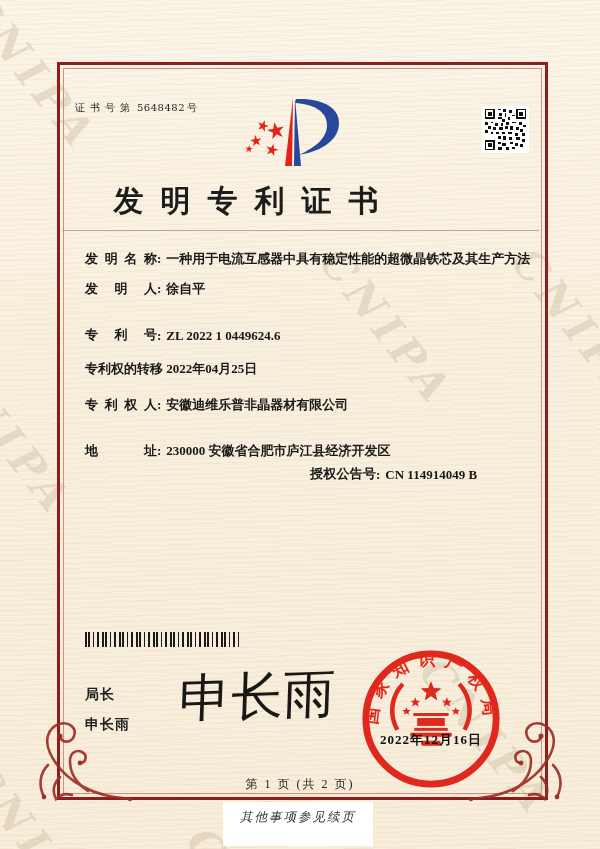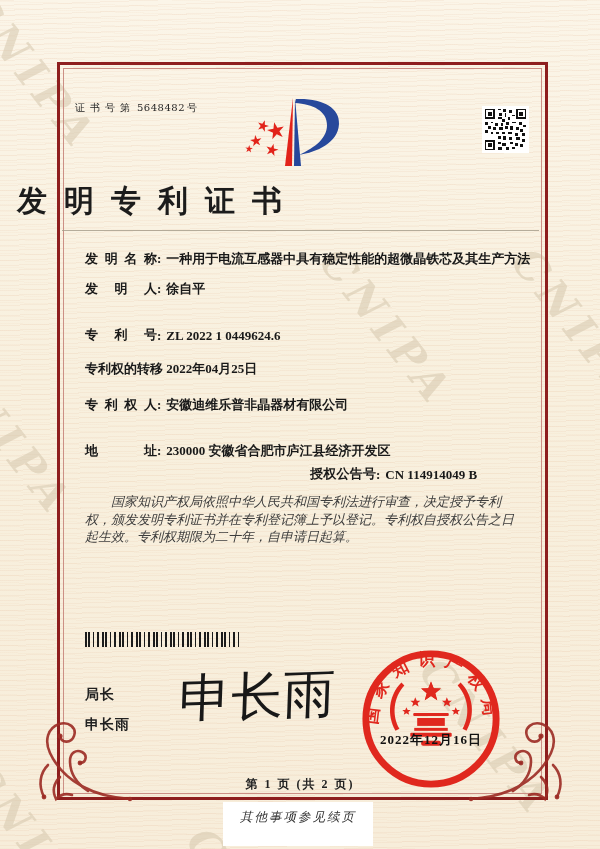--- a/index.html
+++ b/index.html
@@ -29,21 +29,21 @@
   }
   .cert-no{
     position:absolute;left:75px;top:101px;font-size:10px;font-weight:normal;color:#262626;
   }
   .cert-no .sp{letter-spacing:5px;}
   .cert-no .num{font-family:"DejaVu Serif",serif;letter-spacing:.5px;padding:0 2px;}
   .logo{position:absolute;left:243px;top:92px;width:104px;height:84px;}
   .qr{position:absolute;left:482px;top:106px;width:47px;height:47px;background:#fff;padding:3px;box-sizing:border-box;}
   .qr svg{width:100%;height:100%;shape-rendering:crispEdges;}
   .title{
-    position:absolute;left:0;top:181px;width:492px;
+    position:absolute;left:0;top:181px;width:492px;text-align:center;
     font-size:30px;font-weight:bold;color:#1c1c1c;letter-spacing:17px;text-indent:17px;
   }
   .divider{position:absolute;left:62px;top:230px;width:477px;height:1px;background:#a49a88;opacity:.8;}
   .fields{position:absolute;left:85px;top:0;width:460px;font-size:13px;font-weight:bold;color:#191919;}
   .frow{position:absolute;left:0;white-space:nowrap;}
   .flabel{display:inline-block;width:72px;text-align:justify;text-align-last:justify;vertical-align:bottom;}
   .fcolon{display:inline-block;}
   .fvalue{margin-left:5px;}
   .grant2{position:absolute;left:225px;top:0;white-space:nowrap;}
   .grant2 .flabel{width:66px;}
@@ -67,21 +67,21 @@
     font-size:52px;color:#181818;transform:rotate(-2deg) skewX(-4deg);
     font-family:"DejaVu Serif",serif;white-space:nowrap;
   }
   .seal{position:absolute;left:358px;top:646px;width:146px;height:146px;}
   .seal-date{
     position:absolute;left:358px;top:731px;width:146px;text-align:center;
     font-size:13px;font-weight:bold;color:#111;letter-spacing:1px;white-space:nowrap;
   }
   .page-number{
     position:absolute;left:0;top:776px;width:600px;text-align:center;
-    font-size:12px;font-weight:bold;color:#222;letter-spacing:2px;
+    font-size:12px;font-weight:normal;color:#222;letter-spacing:2px;
   }
   .footer-tab{
     position:absolute;left:223px;top:802px;width:150px;height:44px;background:#ffffff;
     text-align:center;line-height:31px;font-size:12.5px;font-style:italic;color:#333;
     letter-spacing:2px;
   }
   .ornament{position:absolute;width:105px;height:102px;}
   .ornament.bl{left:30px;top:703px;}
   .ornament.br{left:466px;top:703px;transform:scaleX(-1);}
 </style>
@@ -208,21 +208,20 @@
       <span class="flabel">地址</span><span class="fcolon">:</span><span class="fvalue">230000 安徽省合肥市庐江县经济开发区</span>
     </div>
     <div class="frow" style="top:465px;width:460px;">
       <span class="grant2">
         <span class="flabel">授权公告号</span><span class="fcolon">:</span><span class="fvalue">CN 114914049 B</span>
       </span>
     </div>
   </div>
 
   <div class="paras">
-    <p>国家知识产权局依照中华人民共和国专利法进行审查，决定授予专利权，颁发发明专利证书并在专利登记簿上予以登记。专利权自授权公告之日起生效。专利权期限为二十年，自申请日起算。</p>
   </div>
 
   <div class="barcode"></div>
 
   <div class="signer-title">局长</div>
   <div class="signer-name">申长雨</div>
   <div class="signature">申长雨</div>
 
   <div class="seal">
     <svg viewBox="0 0 148 148" xmlns="http://www.w3.org/2000/svg">

